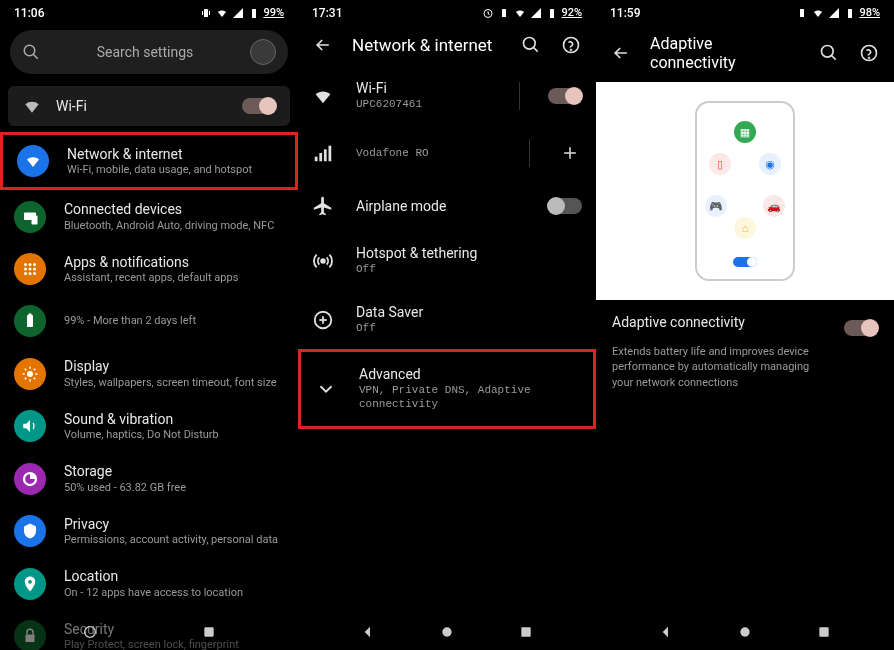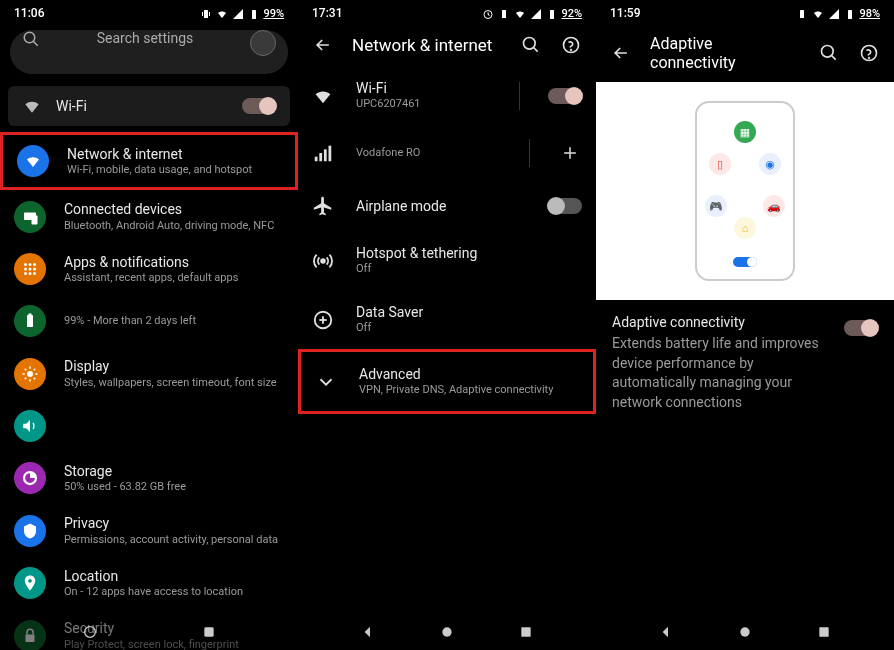--- a/index.html
+++ b/index.html
@@ -16,21 +16,21 @@
       width: 298px;
       height: 650px;
       background: #000;
       display: flex;
       flex-direction: column;
       position: relative;
     }
     .status-bar {
       display: flex;
       justify-content: space-between;
-      align-items: flex-end;
+      align-items: flex-start;
       padding: 6px 14px 4px;
       font-size: 12px;
       font-weight: 500;
       color: #fff;
     }
     .status-right { display: flex; align-items: center; gap: 3px; font-size: 11px; text-decoration: underline; }
     .status-icons { display: flex; align-items: center; gap: 4px; }
     .status-icon { width: 12px; height: 12px; }
     .header {
       display: flex;
@@ -49,21 +49,21 @@
       display: flex; align-items:center; justify-content:center;
       color: #e0e0e0;
       cursor: pointer;
     }
     .search-bar {
       margin: 6px 10px 8px;
       background: #1f1f1f;
       border-radius: 28px;
       height: 44px;
       display: flex;
-      align-items: flex-start;
+      align-items: center;
       padding: 0 12px;
       gap: 14px;
     }
     .search-bar .search-text {
       flex: 1;
       text-align: center;
       color: #aaa;
       font-size: 14px;
     }
     .avatar {
@@ -172,31 +172,31 @@
       z-index:-1;
     }
     .mini-icon {
       width: 22px; height:22px; border-radius:50%;
       display:flex;align-items:center;justify-content:center;
       font-size:11px;
     }
     .row-desc { display:flex;padding:14px 16px;gap:14px;align-items:flex-start; }
     .desc-text { flex:1; }
     .desc-title { font-size:14px;color:#e8e8e8; }
-    .desc-sub { font-size:14px;color:#9a9a9a;margin-top:4px;line-height:1.4; }
+    .desc-sub { font-size:11px;color:#9a9a9a;margin-top:14px;line-height:1.4; }
     .net-item {
       display:flex;
       align-items:center;
       padding: 14px 14px;
       gap: 22px;
     }
     .net-icon { width:22px;height:22px;color:#e0e0e0;flex-shrink:0;display:flex;align-items:center;justify-content:center; }
     .net-text { flex:1; }
     .net-title { font-size:14px;color:#e8e8e8;line-height:1.2; }
-    .net-sub { font-size:11px;color:#9a9a9a;line-height:1.3; }
+    .net-sub { font-size:11px;color:#9a9a9a;line-height:1.3;font-family:Liberation Mono, monospace; }
     .advanced-box { border: 3px solid #d22; align-items: center; }
   </style>
 </head>
 <body>
 
 <div class="screen">
   <div class="status-bar">
     <span>11:06</span>
     <span class="status-right">
       <span class="status-icons">
@@ -310,20 +310,24 @@
           <div class="item-sub">Styles, wallpapers, screen timeout, font size</div>
         </div>
     </div>
 
     <div class="list-item">
       <div class="item-icon" style="background:#009688">
           <svg viewBox="0 0 24 24" fill="#fff">
             <path d="M3 9v6h4l5 5V4L7 9H3z"></path>
             <path d="M16 8c1.5 1 1.5 7 0 8" stroke="#fff" stroke-width="2" fill="none"></path>
           </svg>
+        </div>
+      <div class="item-text">
+          <div class="item-title">Sound &amp; vibration</div>
+          <div class="item-sub">Volume, haptics, Do Not Disturb</div>
         </div>
     </div>
 
     <div class="list-item">
       <div class="item-icon" style="background:#9c27b0">
           <svg viewBox="0 0 24 24" fill="#fff">
             <circle cx="12" cy="12" r="8" fill="none" stroke="#fff" stroke-width="3"></circle>
             <path d="M12 4 A8 8 0 0 1 20 12 L12 12 Z"></path>
           </svg>
         </div>

